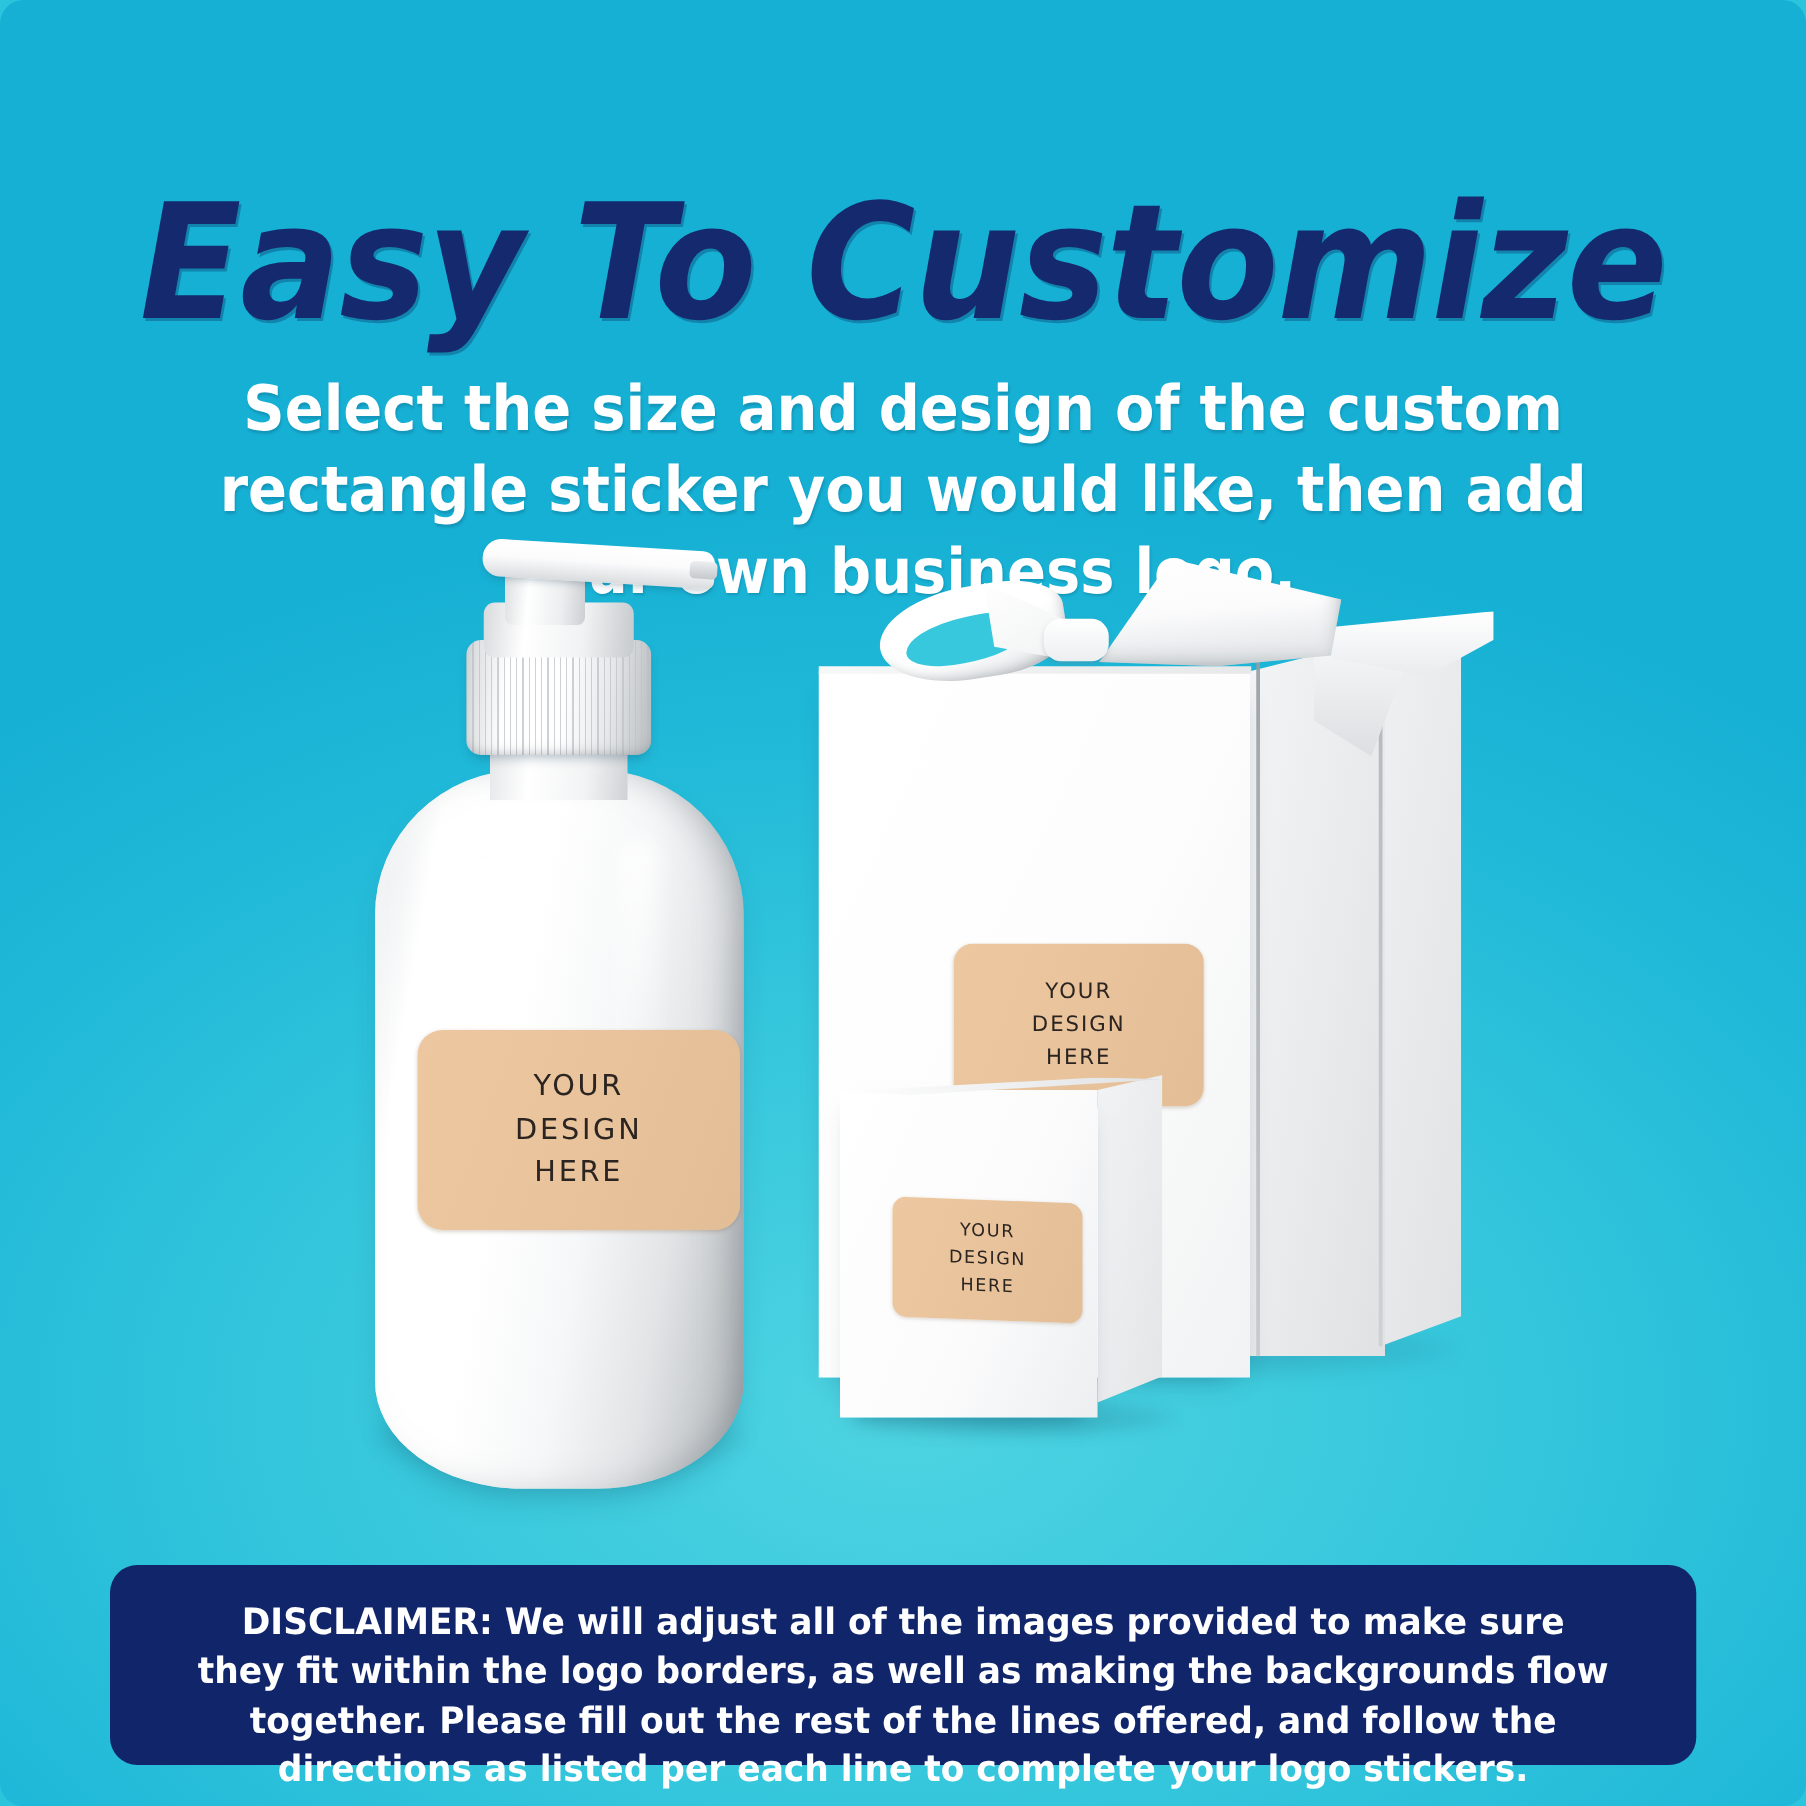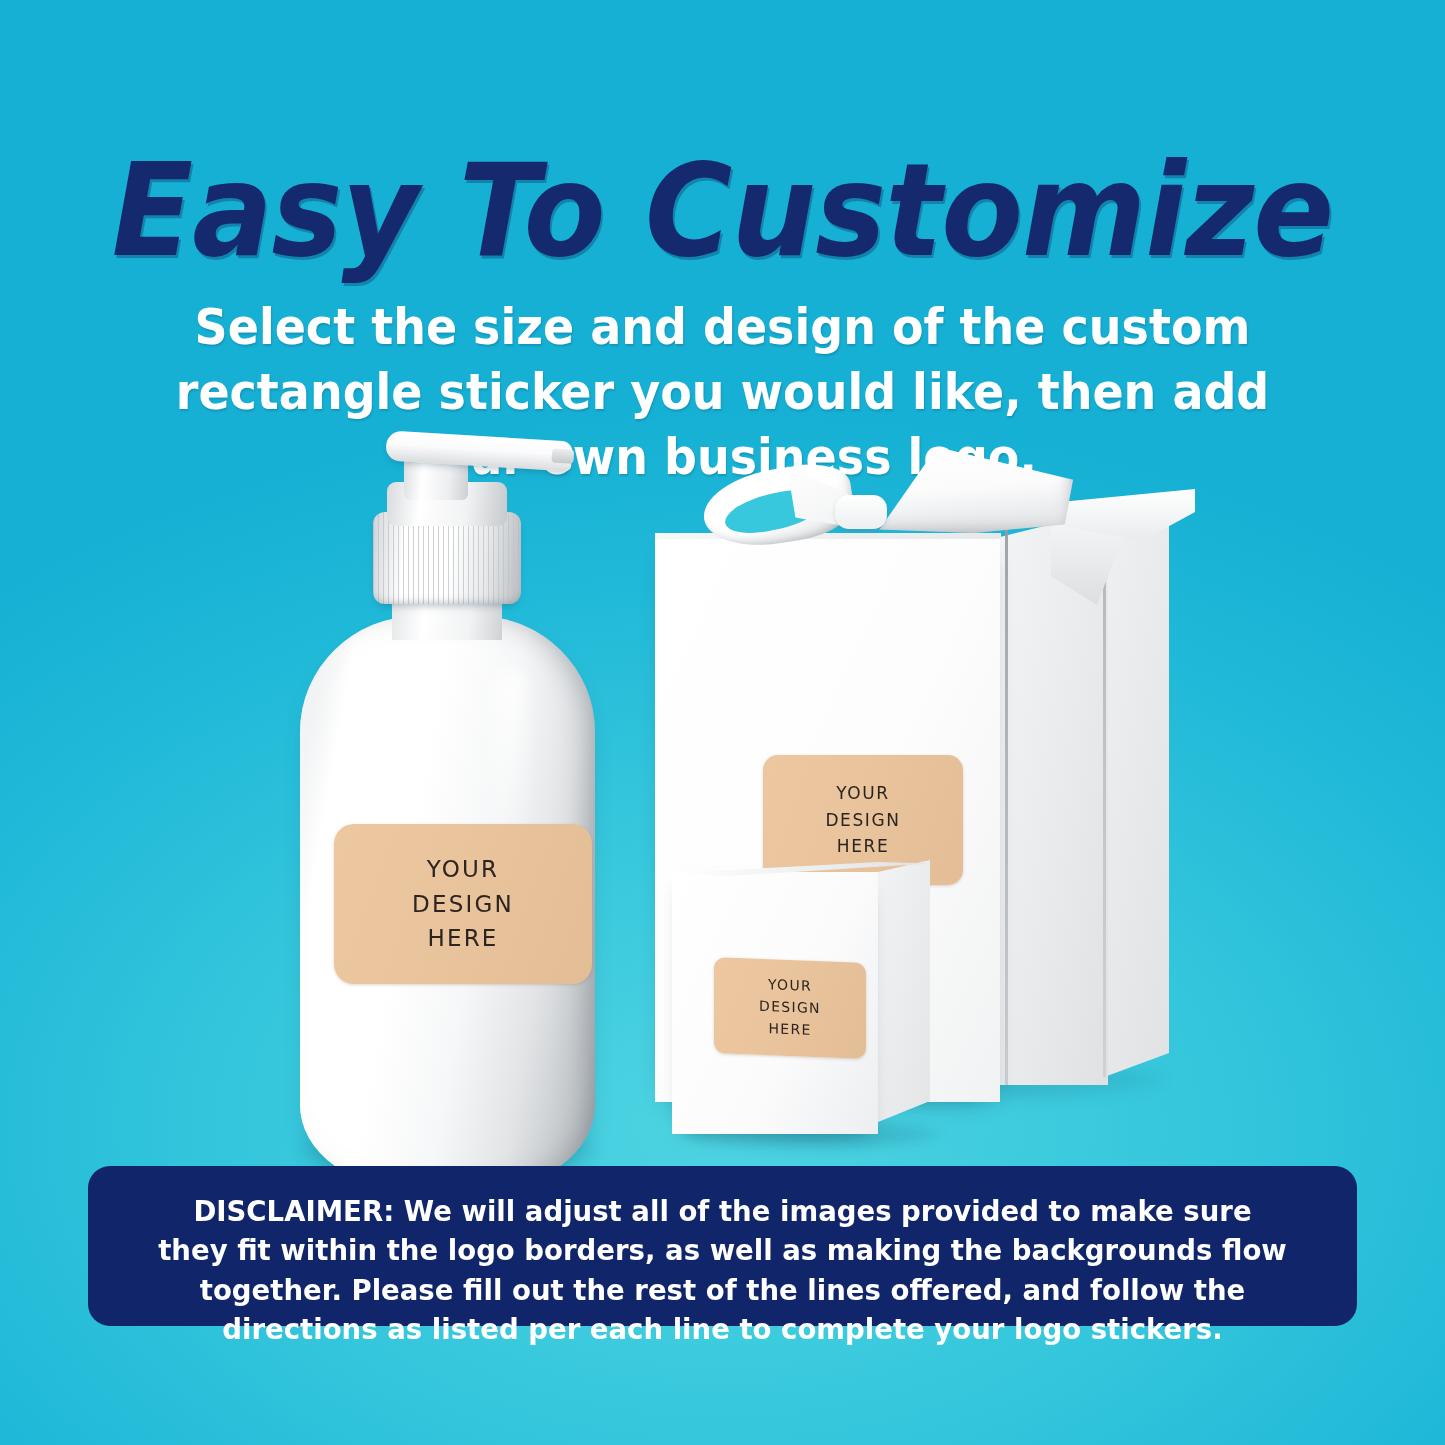--- a/index.html
+++ b/index.html
@@ -5,20 +5,21 @@
   html,body{margin:0;padding:0;}
   body{
     width:1445px;height:1445px;overflow:hidden;
     font-family:"Liberation Sans", sans-serif;
     background:#2ac4dd;
   }
   #stage{
     position:relative;width:1445px;height:1445px;overflow:hidden;
     background:
       radial-gradient(ellipse 1100px 720px at 50% 78%, #4ed4e2 0%, #34c6dc 45%, #1fb8d8 78%, #16b0d4 100%);
+    border-radius: 19px;
   }
   
   #headline{
     position:absolute;left:0;top:58px;width:1445px;text-align:center;
     font-family:"DejaVu Sans", sans-serif;
     font-weight:bold;font-style:italic;
     font-size:128px;line-height:1.05;letter-spacing:-1px;
     color:#152a6e;
     transform:scaleX(0.93);
     text-shadow:2px 3px 0 rgba(10,25,80,.30);
@@ -217,21 +218,21 @@
     border-radius:15px;
   }
   #sticker-sbox{
     left:42px;top:100px;width:152px;height:96px;
     font-size:14px;line-height:1.55;letter-spacing:1.3px;
     border-radius:11px;
     transform:skewY(2.2deg);
   }
   
   #disclaimer{
-    position:absolute;left:88px;top:1166px;width:1269px;height:160px;
+    position:absolute;left:88px;top:1252px;width:1269px;height:160px;
     background:#11256b;border-radius:22px;
     box-sizing:border-box;
     padding:26px 40px 0 40px;
   }
   #disclaimer p{
     margin:0;text-align:center;
     font-family:"DejaVu Sans", sans-serif;
     font-weight:bold;
     font-size:29px;line-height:1.36;
     color:#ffffff;

